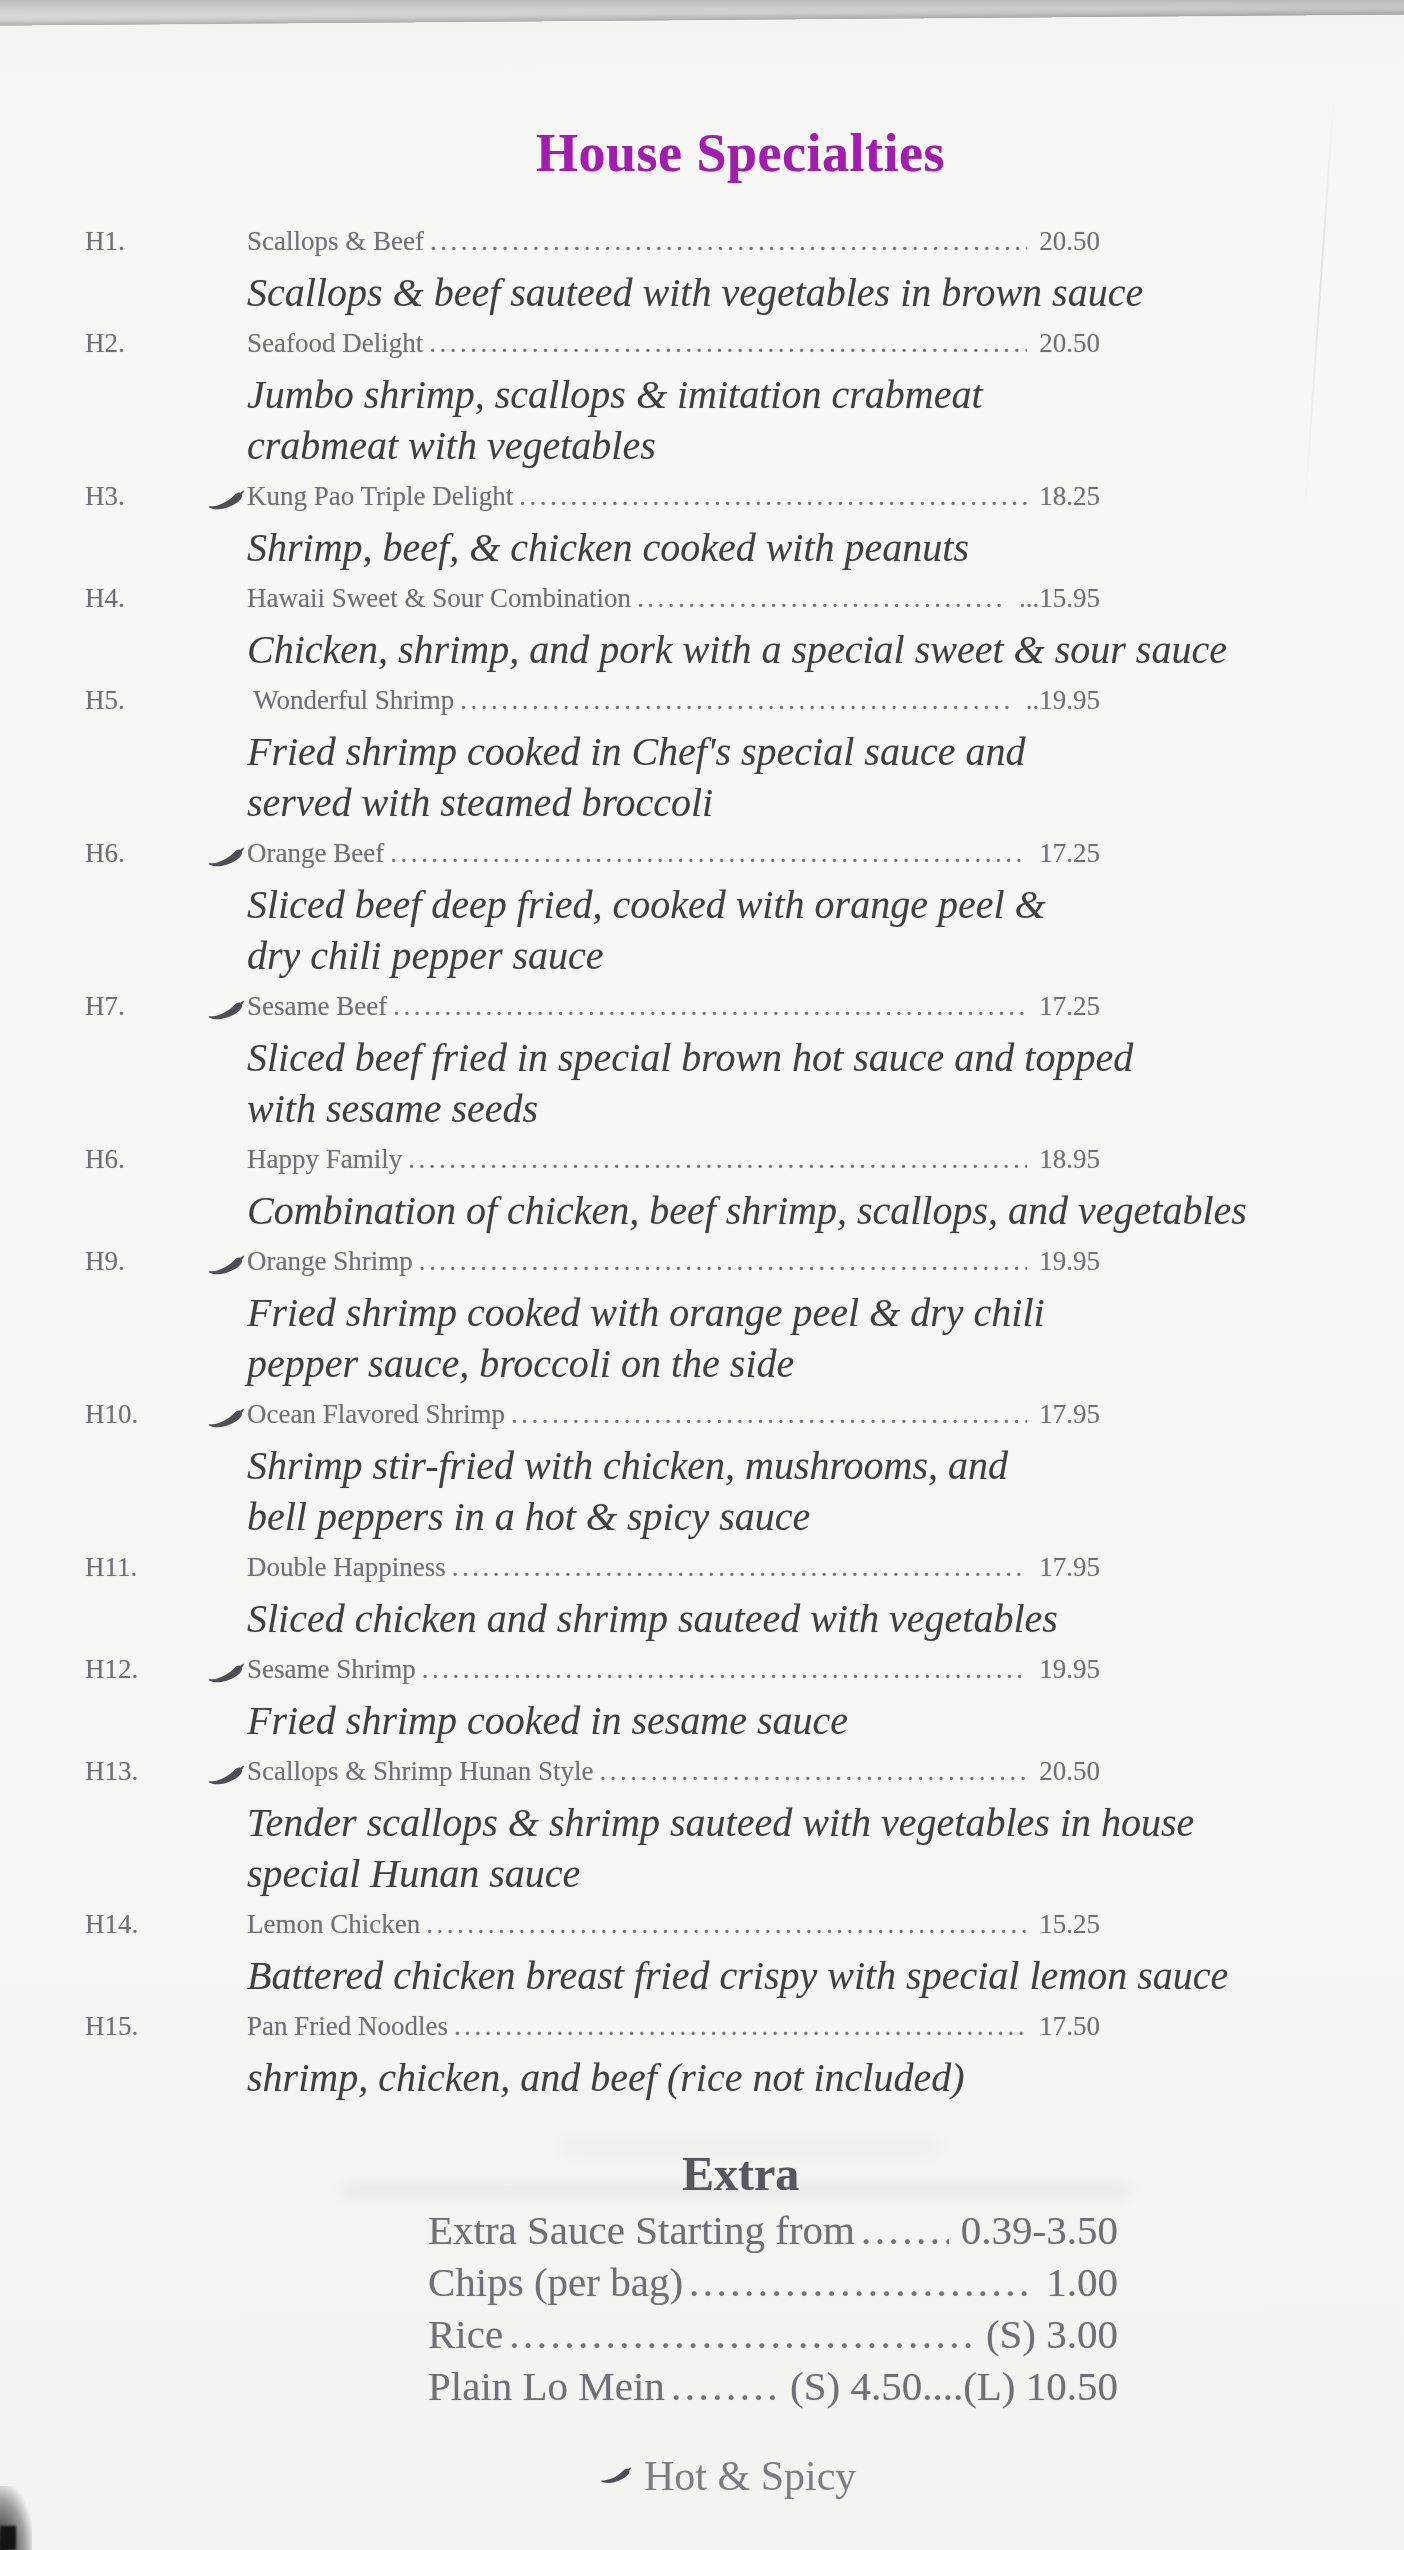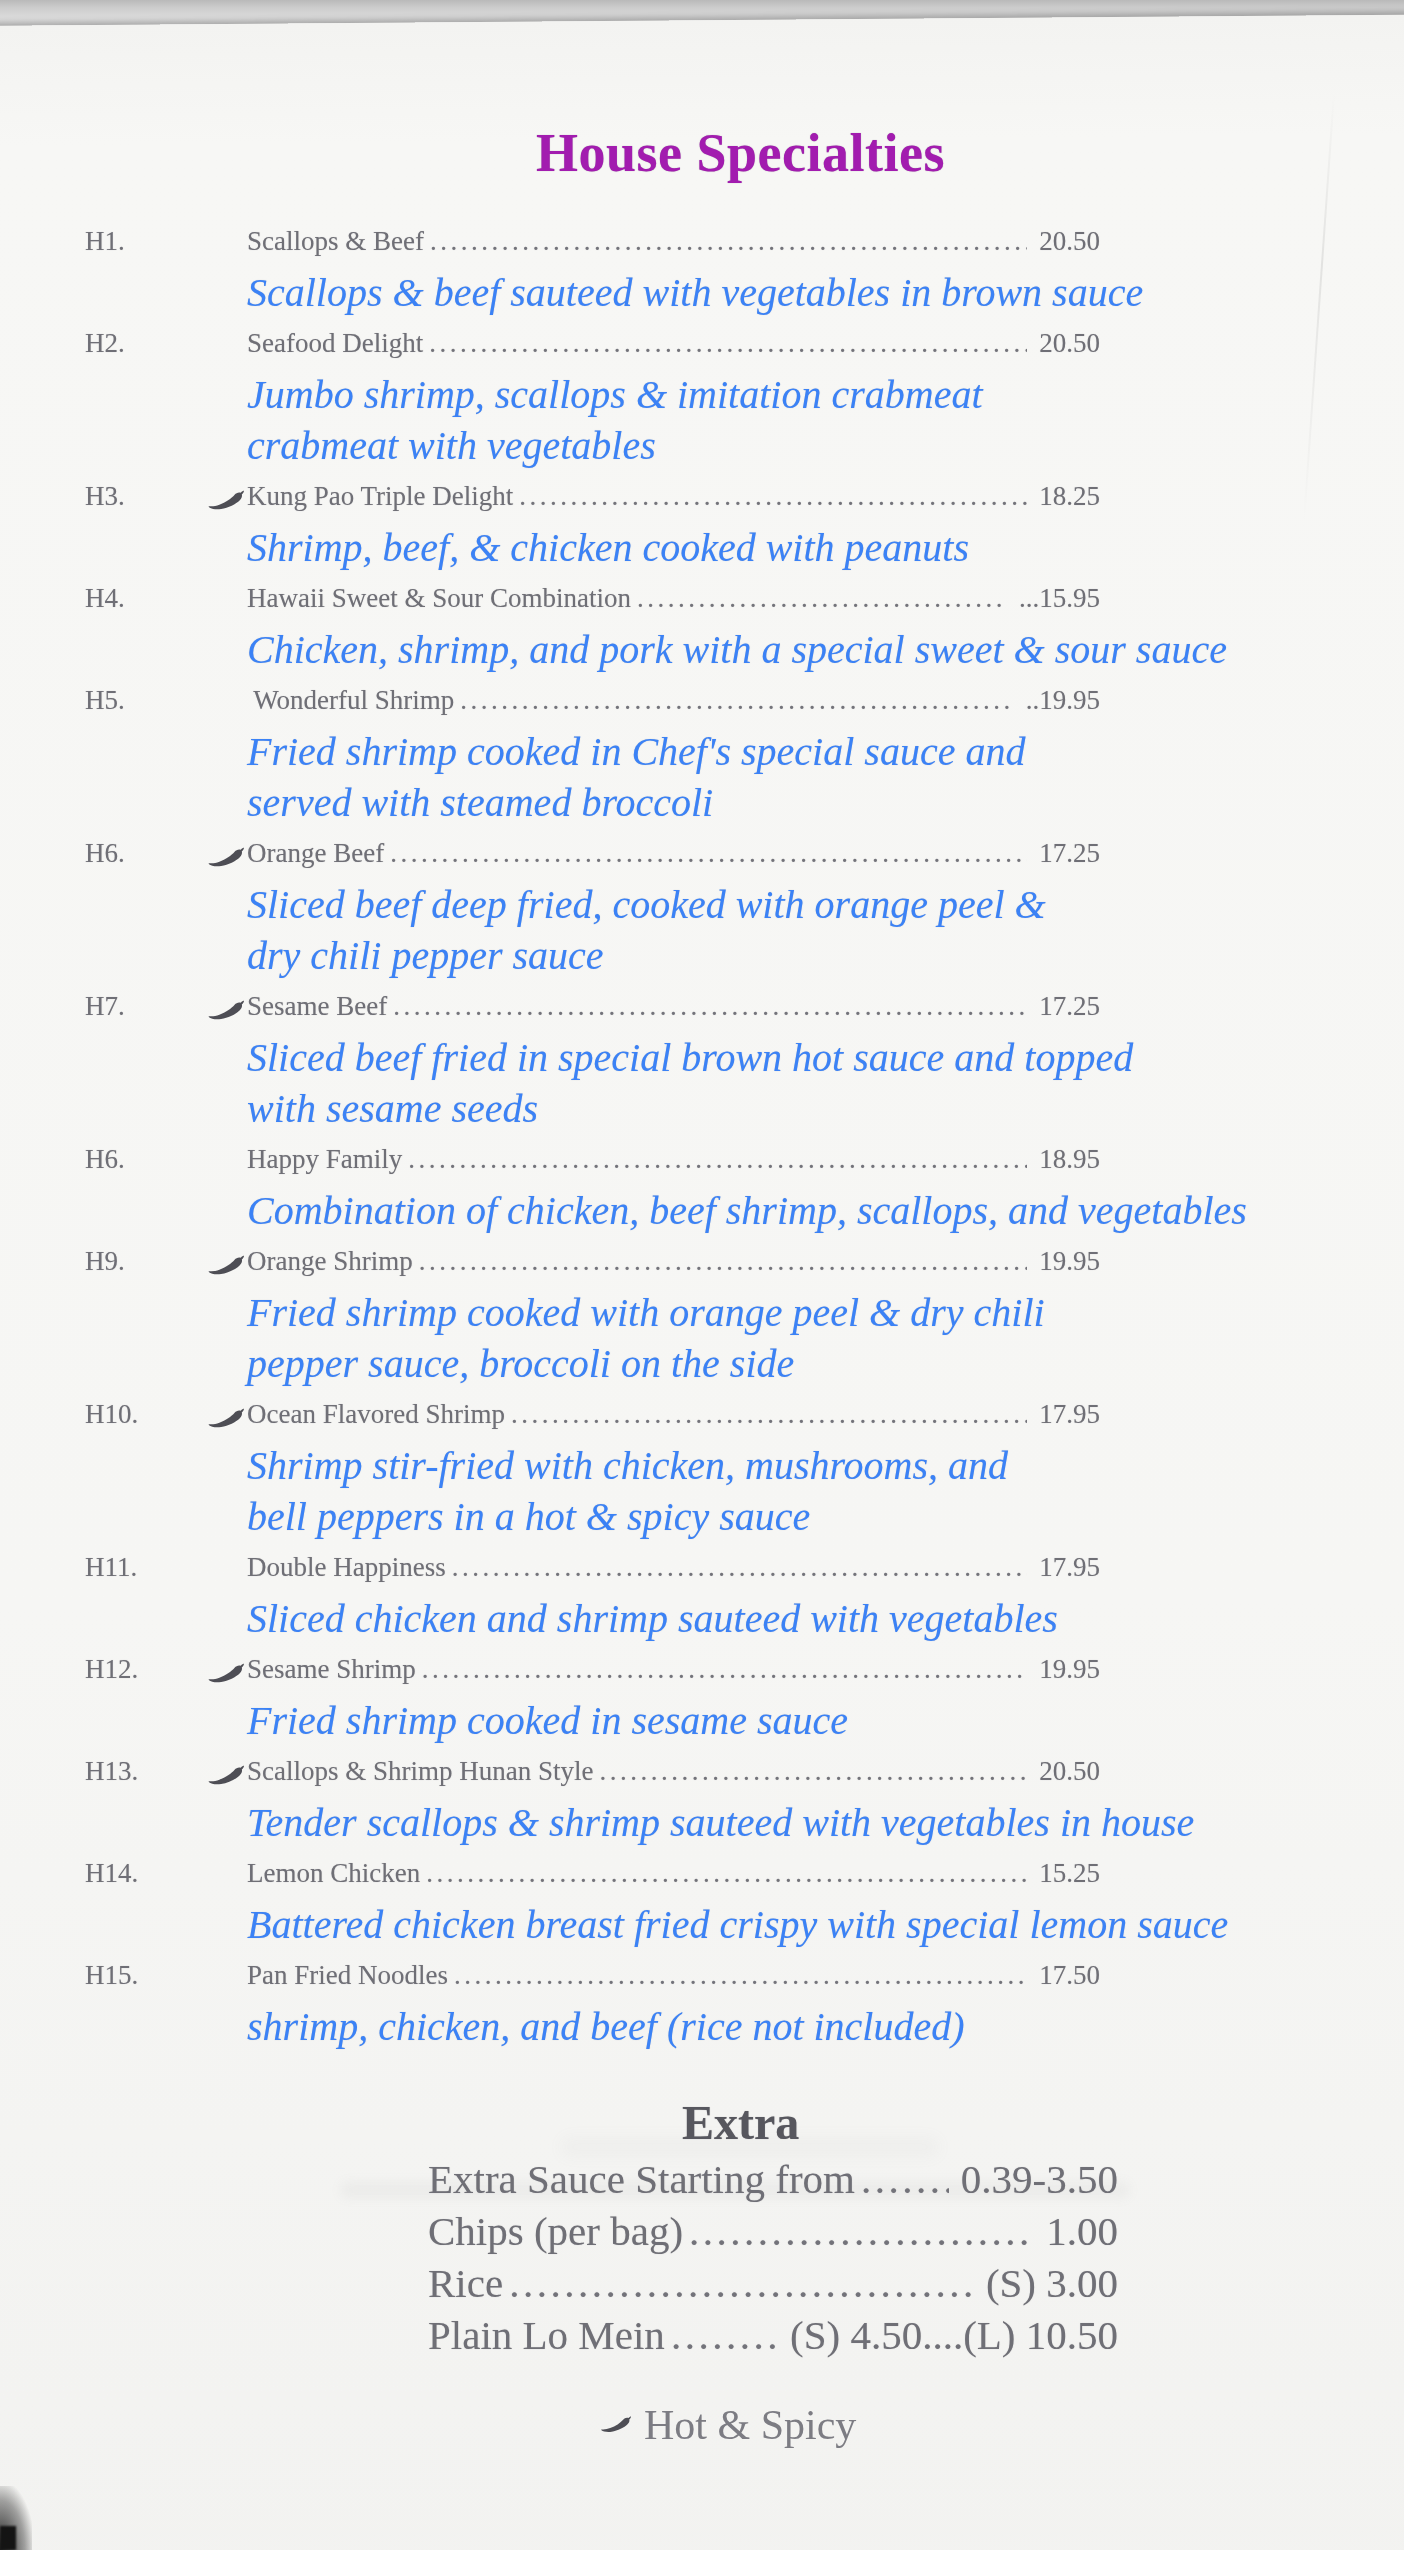--- a/index.html
+++ b/index.html
@@ -23,21 +23,21 @@
   .menu{padding-left:85px;width:1015px;}
   .name-line{display:flex;align-items:baseline;font-size:27px;line-height:51px;white-space:pre;}
   .code{flex:0 0 120px;width:120px;}
   .slot{flex:0 0 42px;width:42px;align-self:center;}
   .slot svg{width:40px;height:26px;display:block;margin-top:8px;}
   .iname{flex:0 0 auto;}
   .leader{flex:1 1 auto;overflow:hidden;letter-spacing:3.5px;padding-left:6px;color:#73737a;}
   .price{flex:0 0 auto;padding-left:12px;}
   .desc{
     font-style:italic;font-size:40px;line-height:51px;margin-left:162px;
-    white-space:pre;width:max-content;color:#3b82f6;
+    white-space:pre;width:max-content;color:#404040;
     text-shadow:0 0 1px rgba(116,116,123,.35);
   }
   .name-line{text-shadow:0 0 1px rgba(111,111,118,.35);}
   .extra{margin:41px 0 0 428px;width:690px;}
   .extra-heading{
     font-weight:bold;font-size:48px;line-height:60px;color:#57575e;
     margin-left:254px;width:max-content;text-shadow:0 0 1px rgba(87,87,94,.45);text-align:center;
   }
   .extra-line{display:flex;align-items:baseline;font-size:41px;line-height:52px;white-space:pre;text-shadow:0 0 1px rgba(111,111,118,.35);justify-content:space-between;}
   .legend{
@@ -222,20 +222,21 @@
     <div class="name-line">
       <span class="code">H13.</span>
       <span class="slot"><svg viewBox="0 0 44 30" xmlns="http://www.w3.org/2000/svg">
               <path class="chili" d="M40.2 5.6c1.6-1.9 3.4-2.6 3.6-2.2.3.5-.8 2.9-2.4 4.1.7 1.9-.1 4.4-2.3 6.6-4.4 4.5-13.3 8.9-21.6 10.2-5.9.9-11.9-.1-13.9-2-.8-.8-.5-1.4.6-1.3 3.4.4 7.3-.3 11.3-1.8 7.2-2.7 13.9-7.3 17.6-11.5 1.8-2 5-3.3 7.1-2.1z"></path>
             </svg></span>
       <span class="iname">Scallops &amp; Shrimp Hunan Style</span>
       <span class="leader">......................................................................</span>
       <span class="price">20.50</span>
     </div>
   <div class="desc">Tender scallops &amp; shrimp sauteed with vegetables in house</div>
+        <div class="desc">special Hunan sauce</div>
       </div>
 
   <div class="item">
     <div class="name-line">
       <span class="code">H14.</span>
       <span class="slot"></span>
       <span class="iname">Lemon Chicken</span>
       <span class="leader">......................................................................</span>
       <span class="price">15.25</span>
     </div>

